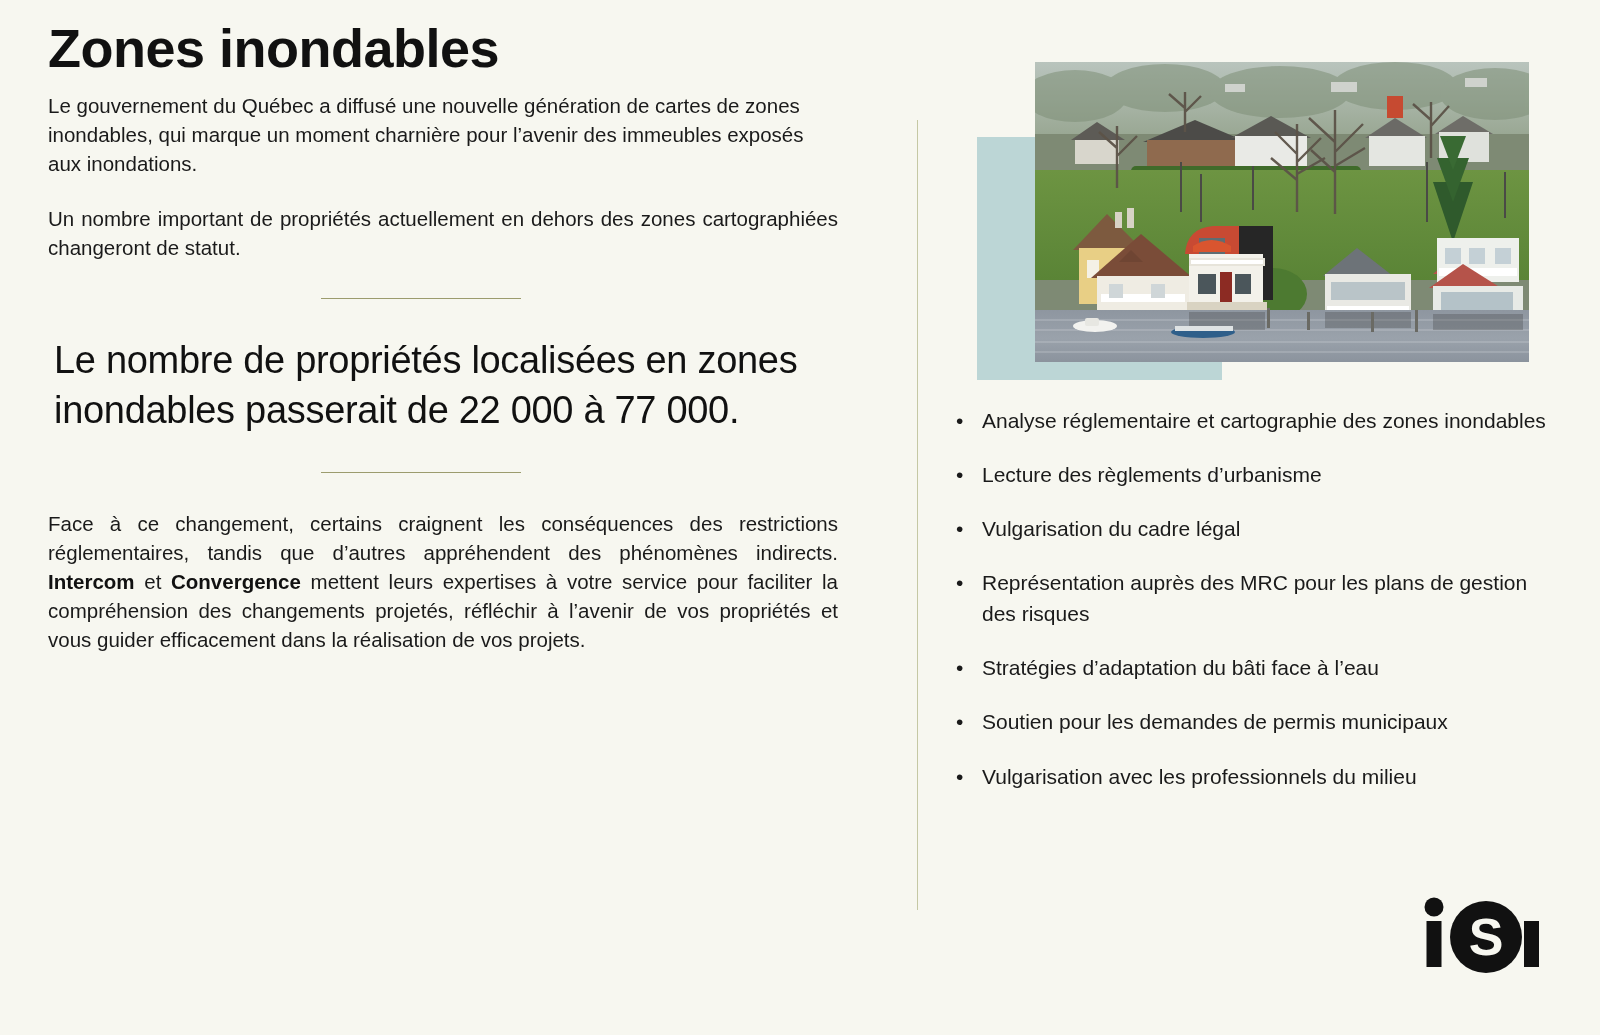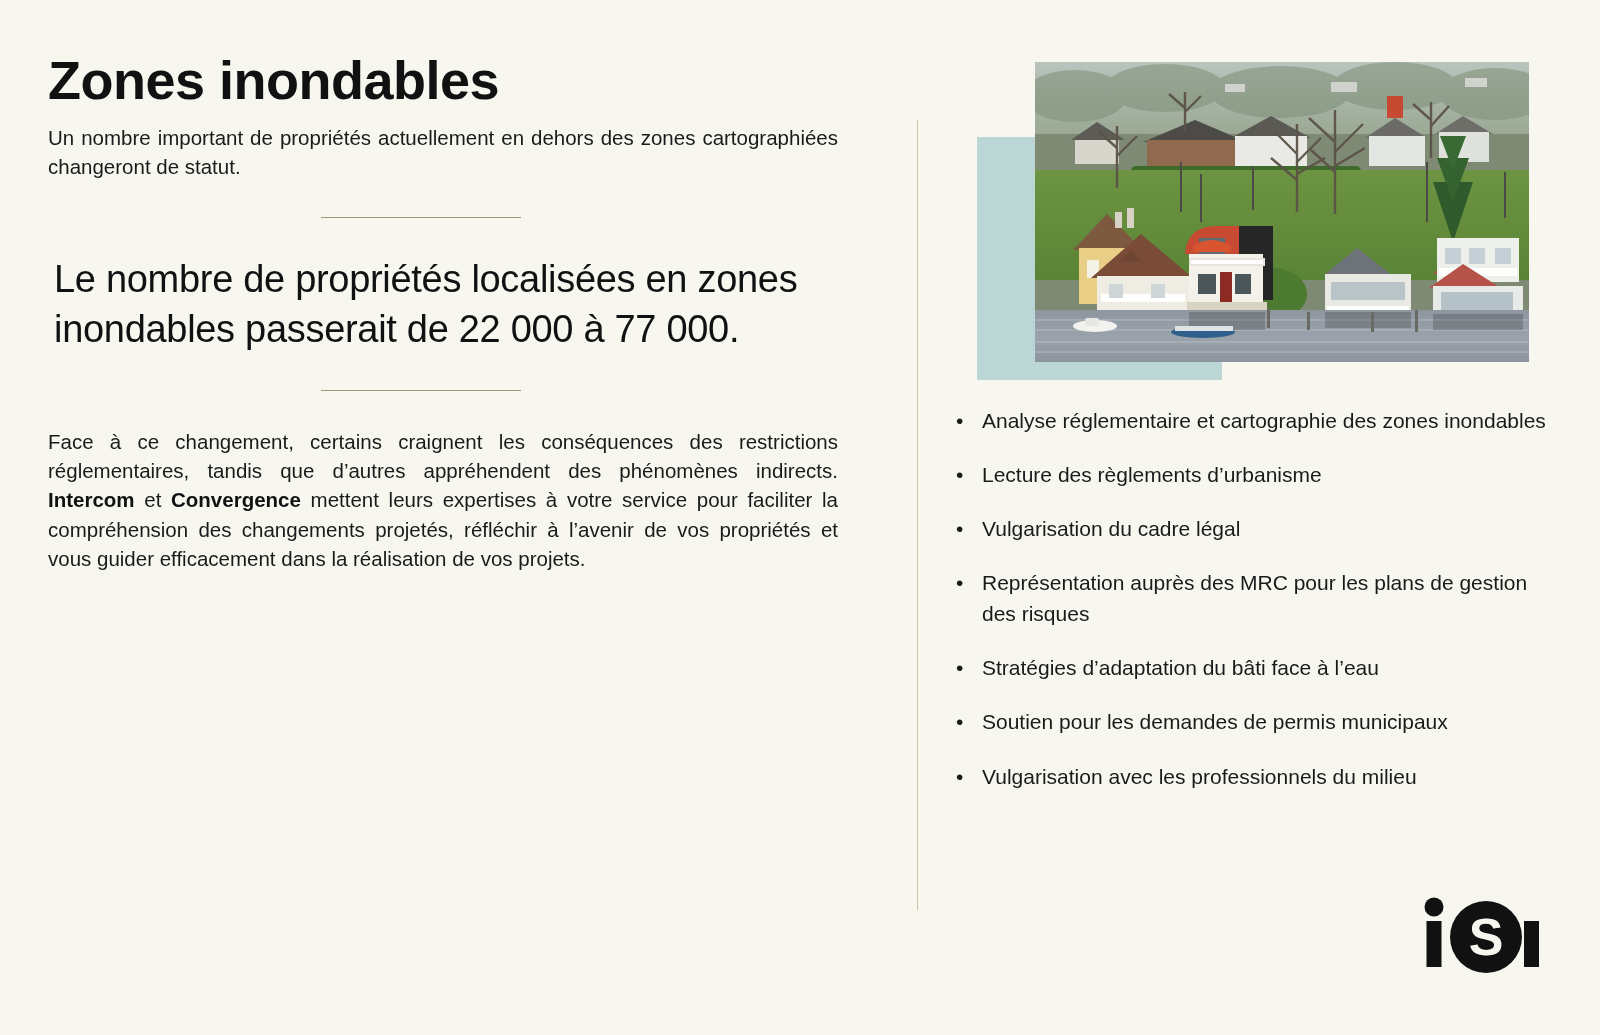--- a/index.html
+++ b/index.html
@@ -21,21 +21,21 @@
     position: relative;
     width: 1600px;
     height: 1035px;
     background: #f7f7f0;
   }
 
   
   .left-col {
     position: absolute;
     left: 48px;
-    top: 52px;
+    top: 20px;
     width: 790px;
   }
 
   .title {
     font-size: 54px;
     font-weight: 700;
     letter-spacing: -0.5px;
     line-height: 1.05;
     margin: 0 0 14px 0;
     color: #111111;
@@ -172,20 +172,21 @@
 </head>
 <body>
 
 <div class="slide">
 
   <div class="left-col">
 
     <h1 class="title">Zones inondables</h1>
 
 
+    <p class="body-para">Le gouvernement du Québec a diffusé une nouvelle génération de cartes de zones inondables, qui marque un moment charnière pour l’avenir des immeubles exposés aux inondations.</p>
 
     <p class="body-para justify">Un nombre important de propriétés actuellement en dehors des zones cartographiées changeront de statut.</p>
 
     <div class="divider-h"></div>
 
     <p class="statement">Le nombre de propriétés localisées en zones inondables passerait de 22 000 à 77 000.</p>
 
     <div class="divider-h"></div>
 
     <p class="final-para"><span>Face à ce changement, certains craignent les conséquences des restrictions réglementaires, tandis que d’autres appréhendent des phénomènes indirects. </span><b>Intercom</b><span> et </span><b>Convergence</b><span> mettent leurs expertises à votre service pour faciliter la compréhension des changements projetés, réfléchir à l’avenir de vos propriétés et vous guider efficacement dans la réalisation de vos projets.</span></p>

